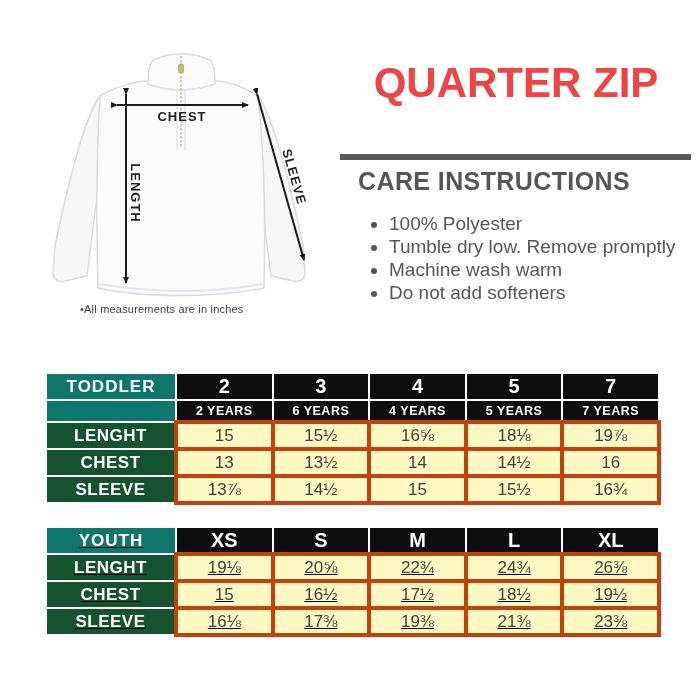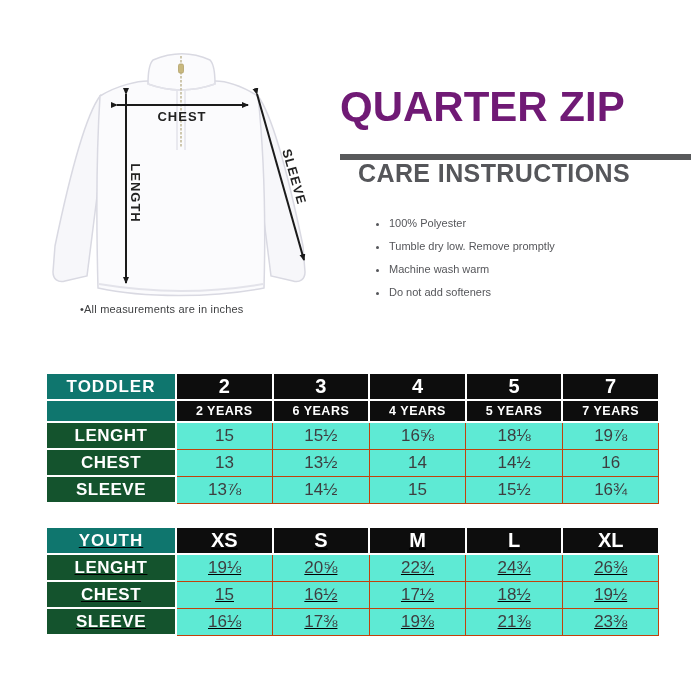--- a/index.html
+++ b/index.html
@@ -1,44 +1,44 @@
 <!DOCTYPE html>
 <html><head>
 <meta charset="utf-8">
 <style>
   html,body{margin:0;padding:0;background:#ffffff;}
   body{width:700px;height:700px;font-family:"Liberation Sans", sans-serif;}
   .page{position:relative;width:700px;height:700px;background:#fff;overflow:hidden;}
 
   
-  .title-block{position:absolute;left:340px;top:62px;width:352px;
-    color:#701a75;font-weight:bold;font-size:42px;line-height:41px;letter-spacing:0px;margin-top:24px;}
+  .title-block{position:absolute;left:340px;top:62px;width:352px;text-align:center;
+    color:#ef4444;font-weight:bold;font-size:42px;line-height:41px;letter-spacing:0px;}
   .divider-bar{position:absolute;left:340px;top:154px;width:351px;height:6px;background:#58595b;}
-  .care-heading{position:absolute;left:358px;top:159px;font-size:25px;font-weight:bold;
+  .care-heading{position:absolute;left:358px;top:167px;font-size:25px;font-weight:bold;
     color:#55565a;letter-spacing:0.4px;}
   .care-list{position:absolute;left:374px;top:212px;margin:0;padding:0 0 0 15px;
-    color:#55565a;font-size:11px;line-height:23px;}
+    color:#55565a;font-size:19px;line-height:23px;}
   .care-list li{margin:0;padding:0;}
 
   
   .garment-wrap{position:absolute;left:38px;top:48px;width:305px;height:255px;}
   .measure-note{position:absolute;left:80px;top:303px;font-size:11px;font-weight:normal;
     color:#3f4042;letter-spacing:0.2px;}
 
   
   .size-table{position:absolute;left:45px;border-collapse:collapse;table-layout:fixed;width:613px;}
   .size-table td{text-align:center;vertical-align:middle;padding:0;}
   .corner{background:#0f766e;color:#ffffff;font-weight:bold;font-size:17px;
     border:2px solid #ffffff;letter-spacing:1px;}
   .hdr{background:#0d0d0d;color:#ffffff;font-weight:bold;border:2px solid #ffffff;}
   .hdr.size{font-size:20px;}
   .hdr.years{font-size:12.5px;letter-spacing:0.5px;}
   .rowlabel{background:#14532d;color:#ffffff;font-weight:bold;font-size:17px;
     border:2px solid #ffffff;letter-spacing:0.5px;}
-  .val{background:#5eead4;color:#3e3e40;font-size:17px;border:1px solid #c2410c;}
+  .val{background:#fef9c3;color:#3e3e40;font-size:17px;border:4px solid #c2410c;}
 </style>
 </head>
 <body>
 
 <div class="page">
 
   <div class="garment-wrap">
     <svg width="305" height="255" viewBox="0 0 305 255">
       <defs>
         <marker id="ah" markerWidth="9" markerHeight="9" refX="6" refY="3" orient="auto" markerUnits="userSpaceOnUse">

